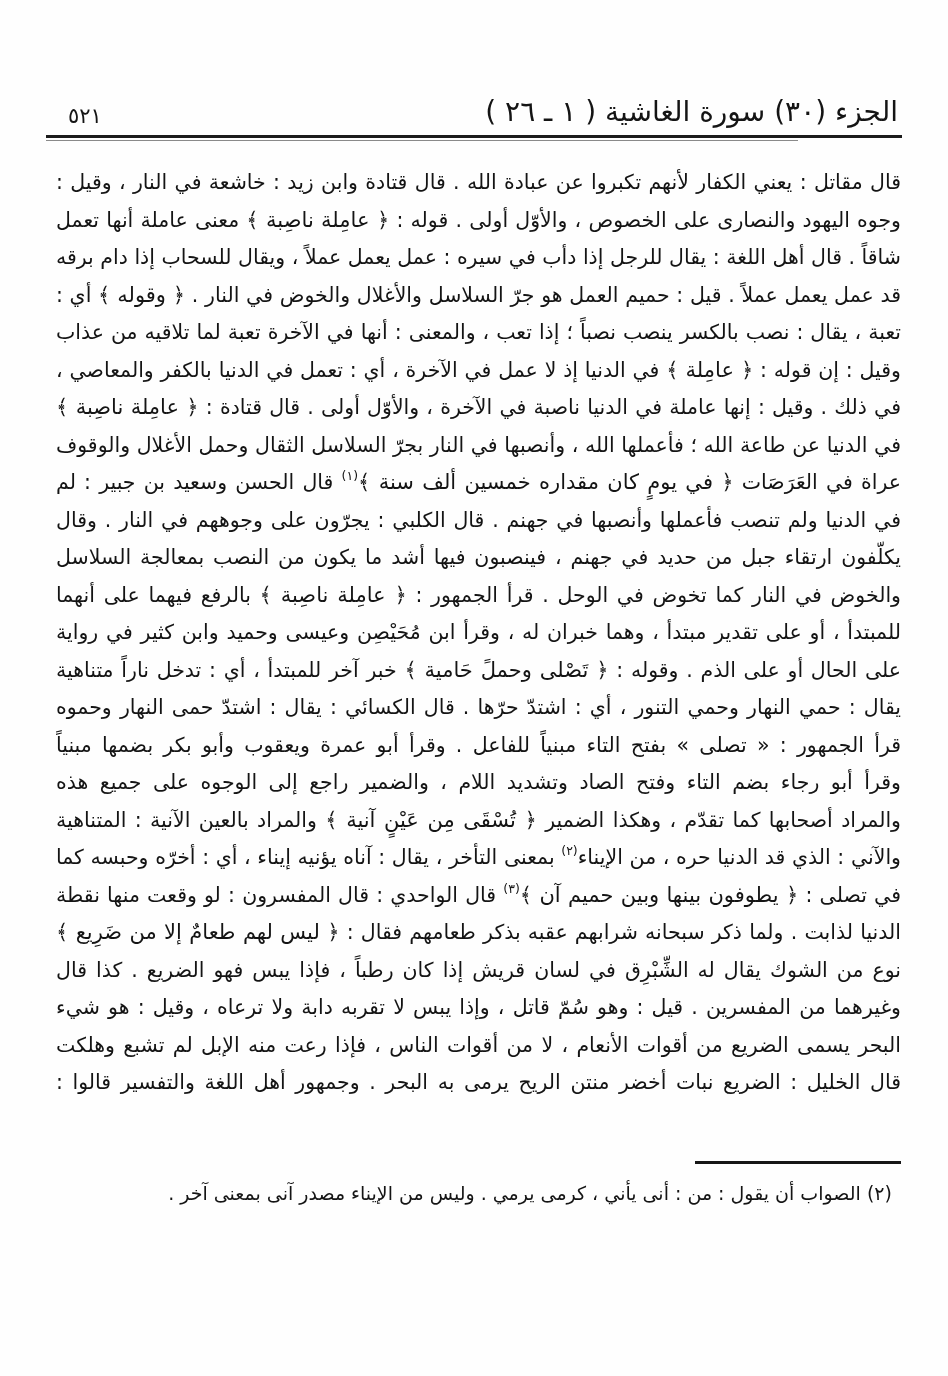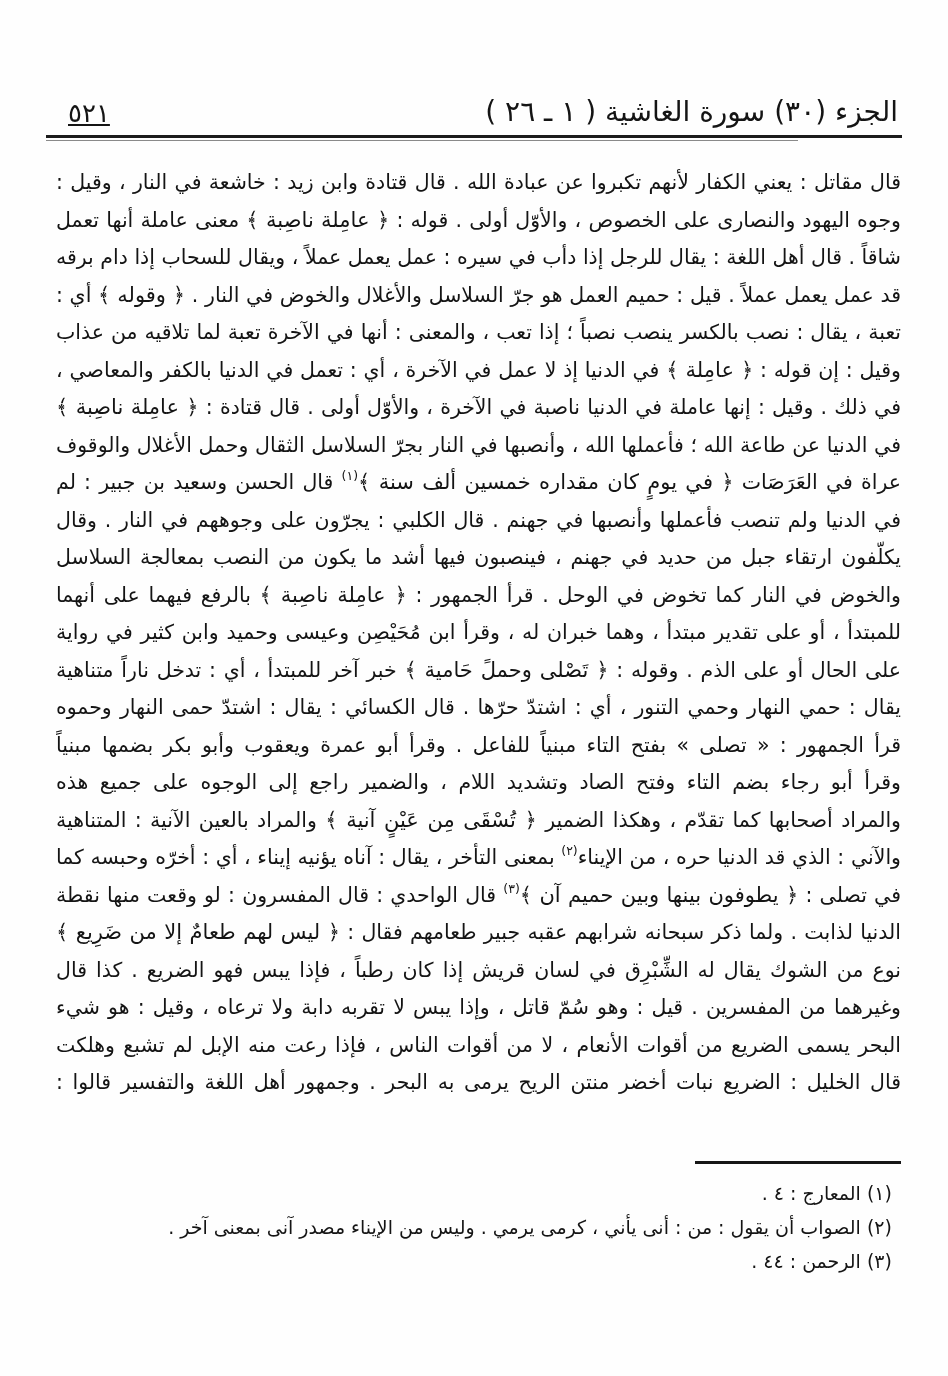--- a/index.html
+++ b/index.html
@@ -21,24 +21,23 @@
     display: flex;
     justify-content: space-between;
     align-items: flex-end;
   }
   .header .title {
     font-size: 28px;
     letter-spacing: 0.2px;
     white-space: nowrap;
   }
   .header .pagenum {
-    font-size: 26px;
+    font-size: 21px;
     letter-spacing: 3px;
     padding-left: 12px;
-    text-decoration: underline;
   }
   .rule {
     position: absolute;
     top: 135px;
     right: 46px;
     left: 46px;
     height: 3px;
     background: #1b1b1b;
   }
   .rule-echo {
@@ -122,25 +121,23 @@
       <div class="line"><span>يكلّفون ارتقاء جبل من حديد في جهنم ، فينصبون فيها أشد ما يكون من النصب بمعالجة السلاسل والأغلال</span></div>
       <div class="line"><span>والخوض في النار كما تخوض في الوحل . قرأ الجمهور : </span><span class="q">﴿ عامِلة ناصِبة ﴾</span><span> بالرفع فيهما على أنهما خبران آخران</span></div>
       <div class="line"><span>للمبتدأ ، أو على تقدير مبتدأ ، وهما خبران له ، وقرأ ابن مُحَيْصِن وعيسى وحميد وابن كثير في رواية عنه بنصبهما</span></div>
       <div class="line"><span>على الحال أو على الذم . وقوله : </span><span class="q">﴿ تَصْلى وحملً حَامية ﴾</span><span> خبر آخر للمبتدأ ، أي : تدخل ناراً متناهية في الحرّ ،</span></div>
       <div class="line"><span>يقال : حمي النهار وحمي التنور ، أي : اشتدّ حرّها . قال الكسائي : يقال : اشتدّ حمى النهار وحموه بمعنى .</span></div>
       <div class="line"><span>قرأ الجمهور : « تصلى » بفتح التاء مبنياً للفاعل . وقرأ أبو عمرة ويعقوب وأبو بكر بضمها مبنياً للمفعول .</span></div>
       <div class="line"><span>وقرأ أبو رجاء بضم التاء وفتح الصاد وتشديد اللام ، والضمير راجع إلى الوجوه على جميع هذه القراءات ،</span></div>
       <div class="line"><span>والمراد أصحابها كما تقدّم ، وهكذا الضمير </span><span class="q">﴿ تُسْقَى مِن عَيْنٍ آنية ﴾</span><span> والمراد بالعين الآنية : المتناهية في الحرّ ،</span></div>
       <div class="line"><span>والآني : الذي قد الدنيا حره ، من الإيناء</span><sup>(٢)</sup><span> بمعنى التأخر ، يقال : آناه يؤنيه إيناء ، أي : أخرّه وحبسه كما</span></div>
       <div class="line"><span>في تصلى : </span><span class="q">﴿ يطوفون بينها وبين حميم آن ﴾</span><sup>(٣)</sup><span> قال الواحدي : قال المفسرون : لو وقعت منها نقطة على جبال</span></div>
-      <div class="line"><span>الدنيا لذابت . ولما ذكر سبحانه شرابهم عقبه جبير طعامهم فقال : </span><span class="q">﴿ ليس لهم طعامٌ إلا من ضَرِيع ﴾</span></div>
+      <div class="line"><span>الدنيا لذابت . ولما ذكر سبحانه شرابهم عقبه بذكر طعامهم فقال : </span><span class="q">﴿ ليس لهم طعامٌ إلا من ضَرِيع ﴾</span></div>
       <div class="line"><span>نوع من الشوك يقال له الشِّبْرِق في لسان قريش إذا كان رطباً ، فإذا يبس فهو الضريع . كذا قال مجاهد وقتادة</span></div>
       <div class="line"><span>وغيرهما من المفسرين . قيل : وهو سُمّ قاتل ، وإذا يبس لا تقربه دابة ولا ترعاه ، وقيل : هو شيء يرمى به</span></div>
       <div class="line"><span>البحر يسمى الضريع من أقوات الأنعام ، لا من أقوات الناس ، فإذا رعت منه الإبل لم تشبع وهلكت هزالاً .</span></div>
       <div class="line"><span>قال الخليل : الضريع نبات أخضر منتن الريح يرمى به البحر . وجمهور أهل اللغة والتفسير قالوا : بالأوّل ،</span></div>
     </div>
   <div class="fsep"></div>
   <div class="footnotes">
-      <div class="fline">(١) المعارج : ٤ .</div>
       <div class="fline">(٢) الصواب أن يقول : من : أنى يأني ، كرمى يرمي . وليس من الإيناء مصدر آنى بمعنى آخر .</div>
-      <div class="fline">(٣) الرحمن : ٤٤ .</div>
     </div>
 </div>
 
 </body></html>

